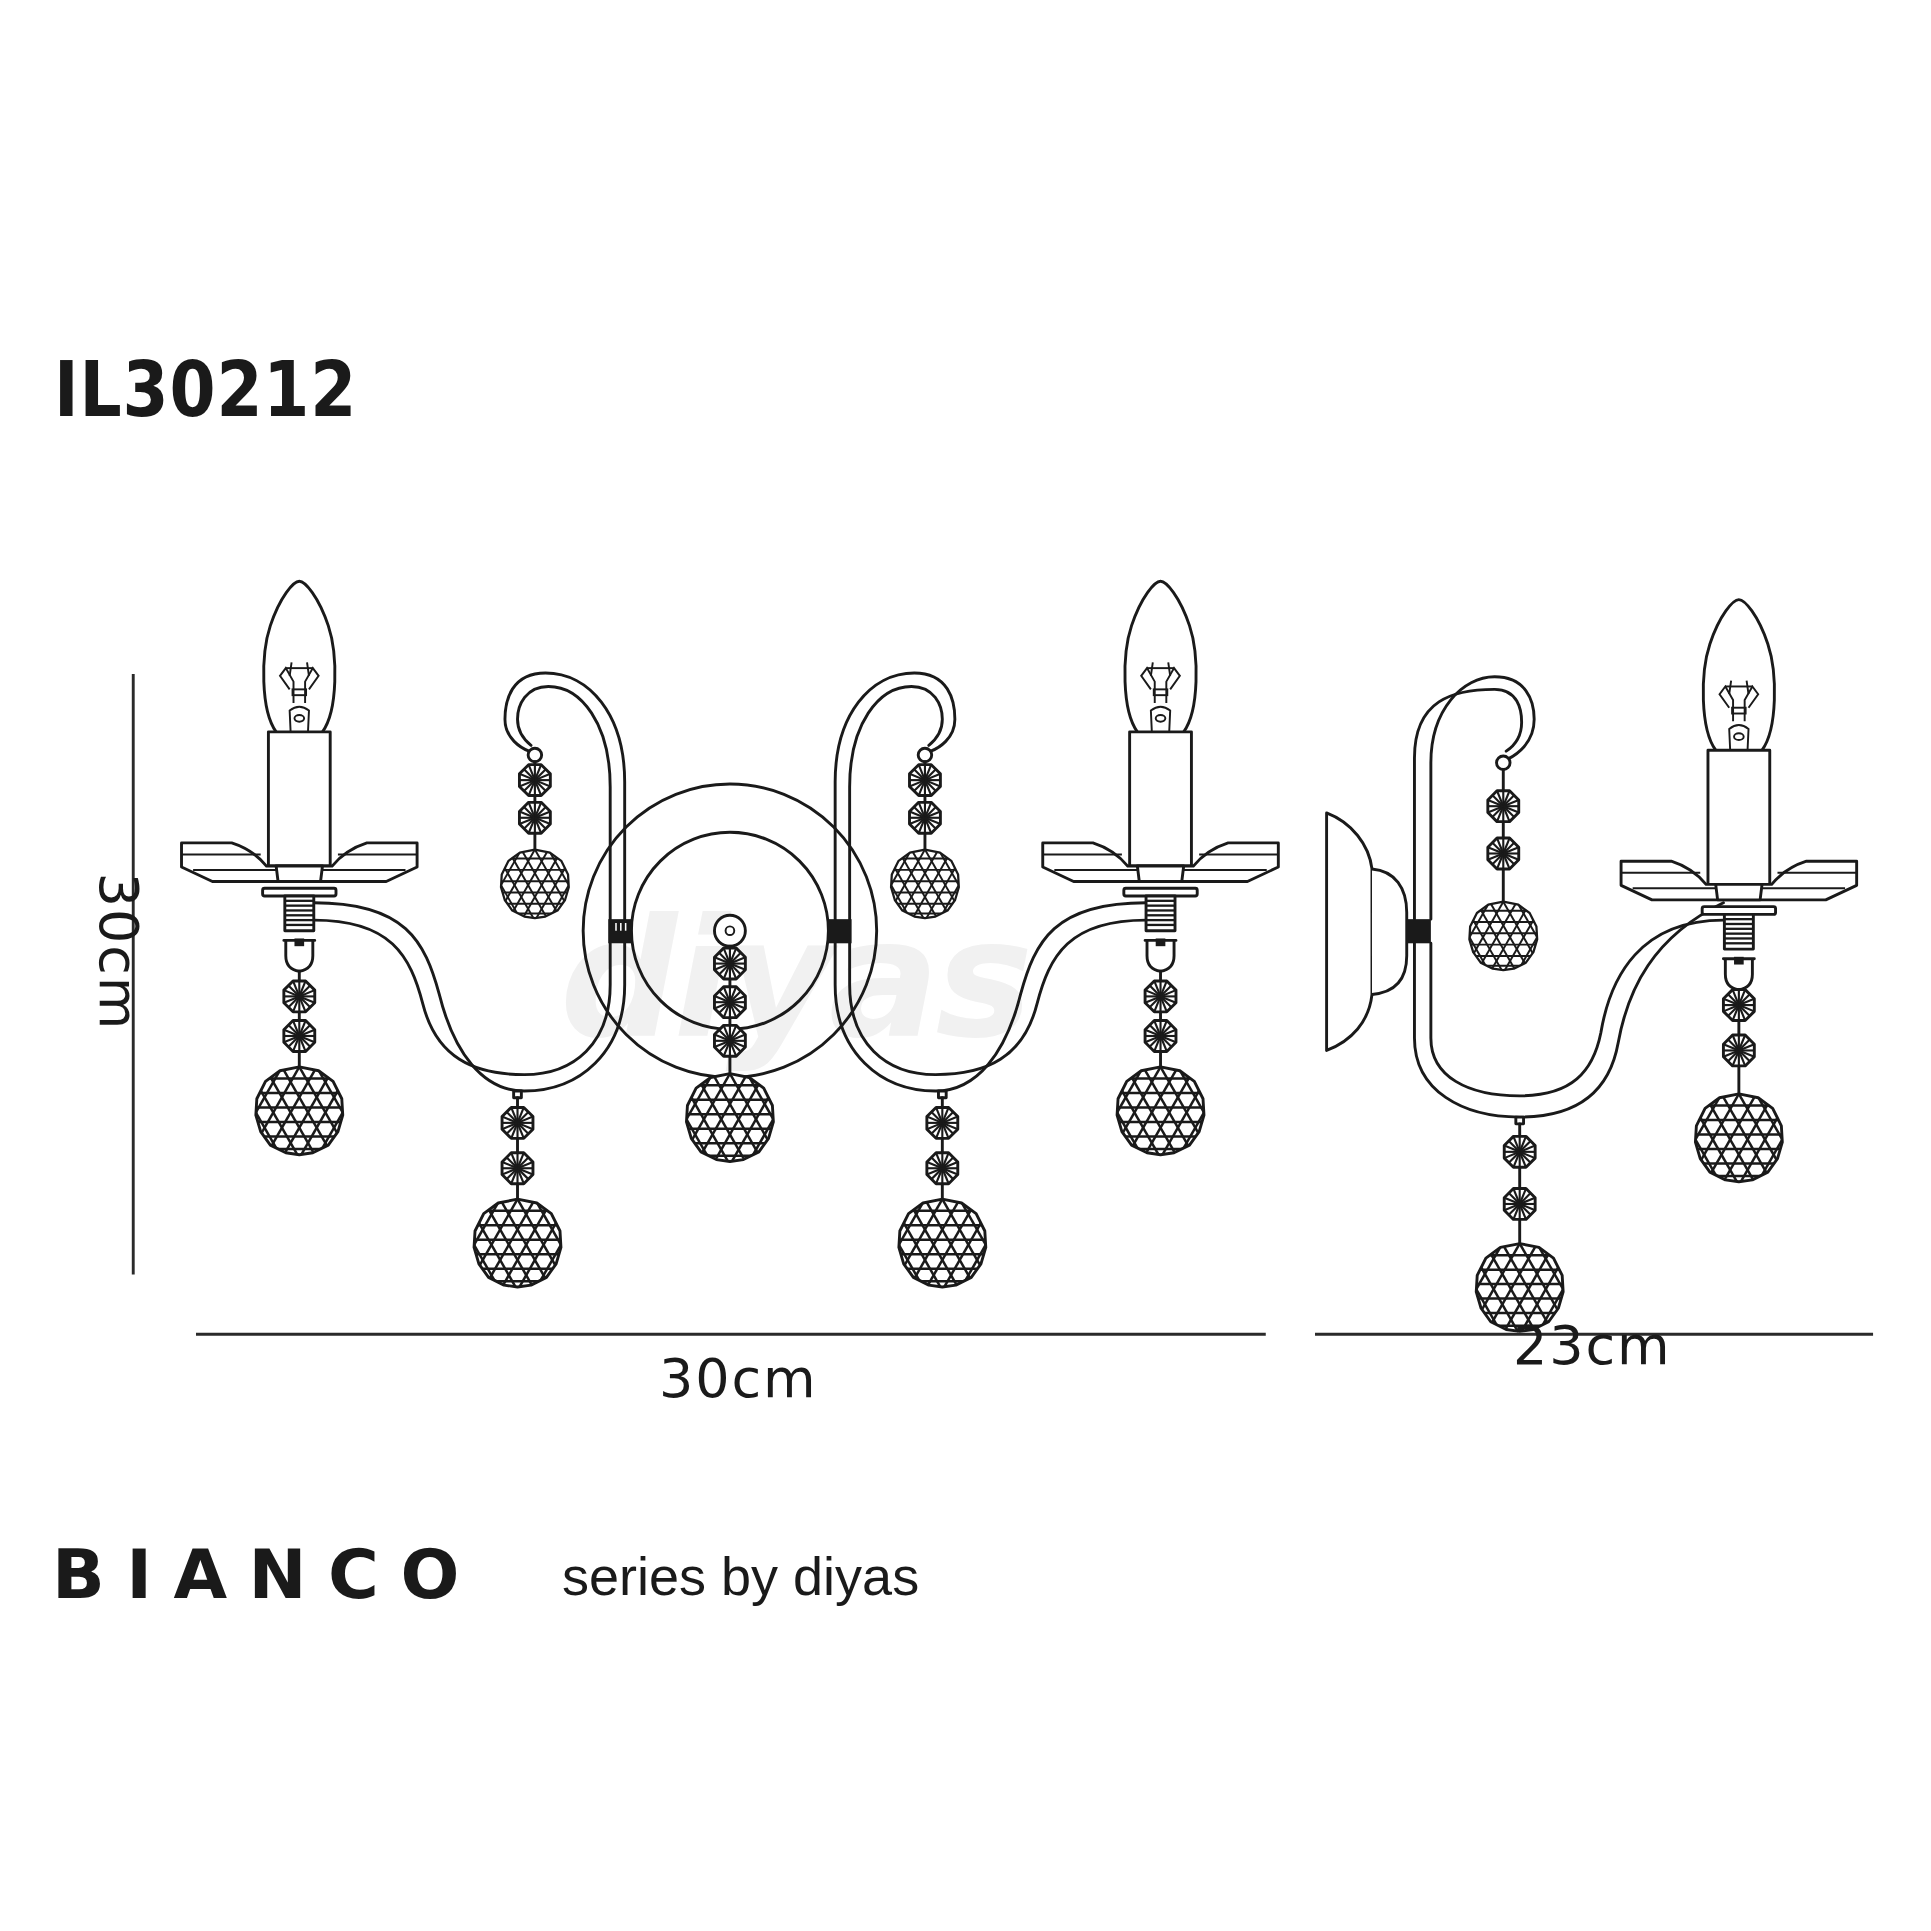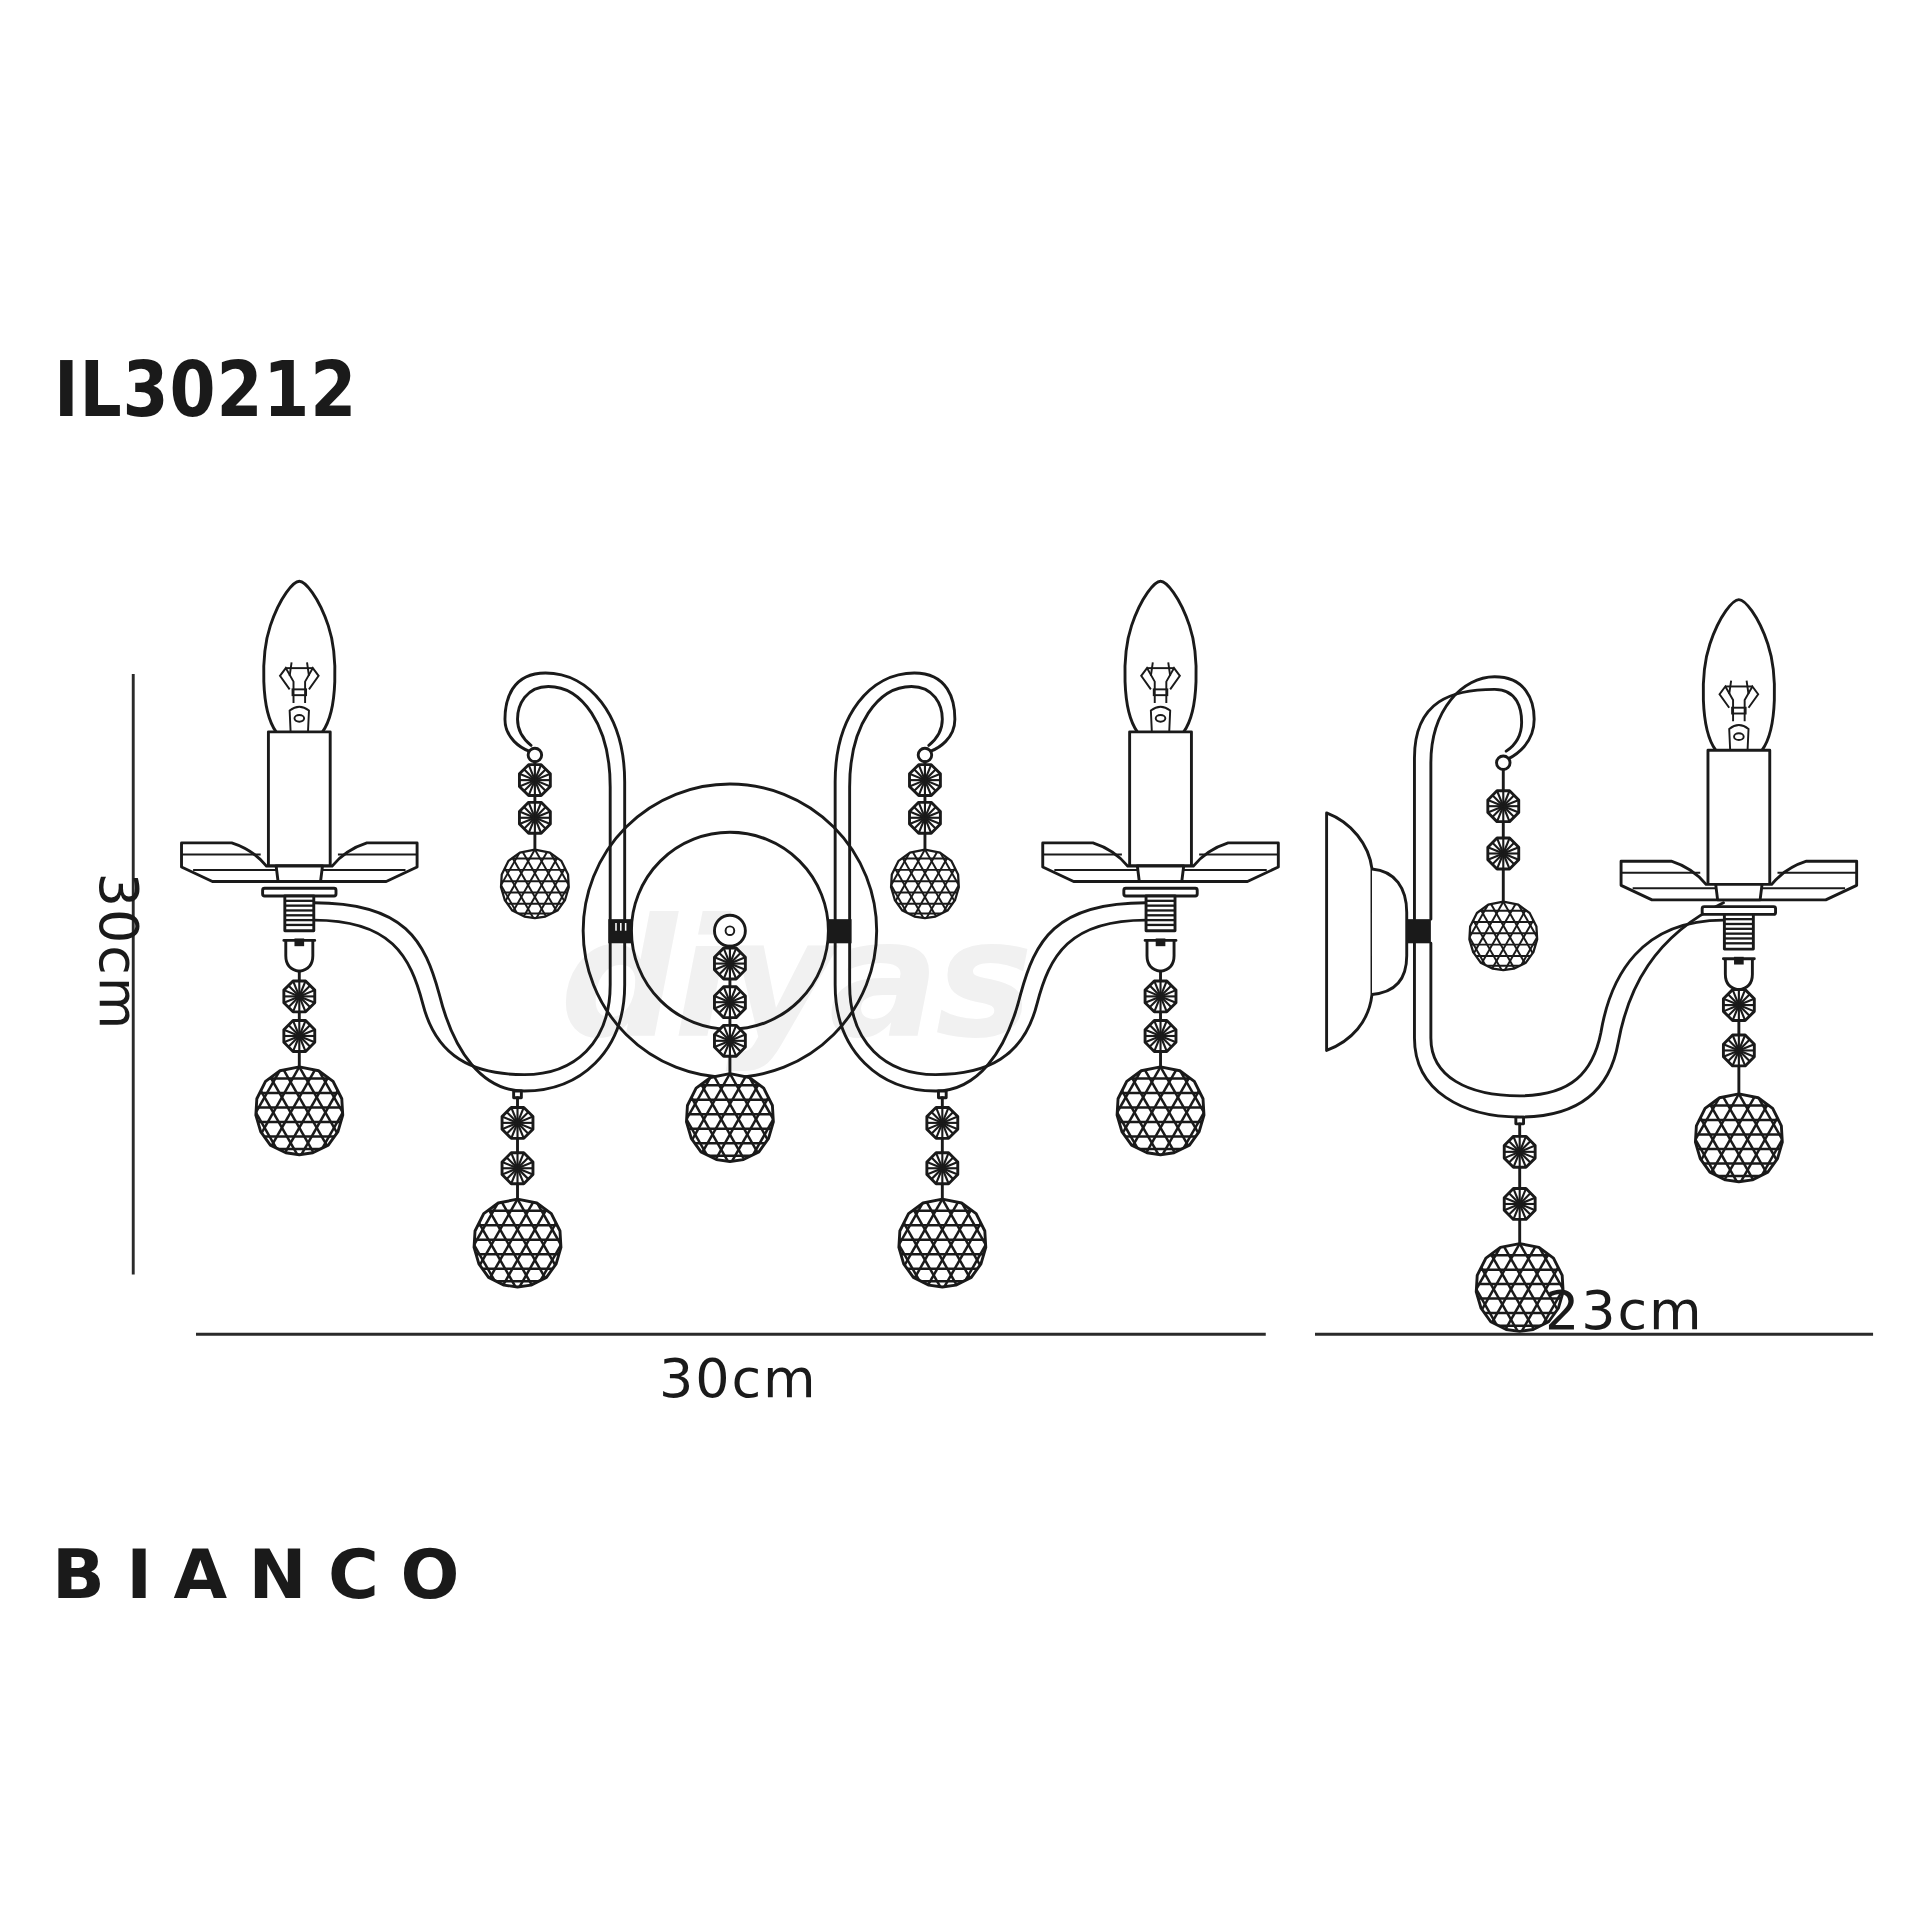--- a/index.html
+++ b/index.html
@@ -8,21 +8,21 @@
   svg.drawing { position:absolute; left:0; top:0; }
   .ln { fill:none; stroke:#1a1a1a; stroke-width:3; stroke-linejoin:round; stroke-linecap:round; }
   .lnw { fill:#ffffff; stroke:#1a1a1a; stroke-width:3; stroke-linejoin:round; }
   .thin { fill:none; stroke:#1a1a1a; stroke-width:2; }
   .solid { fill:#1a1a1a; stroke:none; }
   .dim { stroke:#2a2a2a; stroke-width:3; }
   .txt { position:absolute; color:#1a1a1a; white-space:nowrap; line-height:1; }
   .code { left:54px; top:351px; font-family:"DejaVu Sans", sans-serif; font-weight:bold; font-size:77px; letter-spacing:1px; transform:scaleX(0.86); transform-origin:left top; }
   .dimlabel { font-family:"DejaVu Sans", sans-serif; font-size:54px; font-weight:normal; letter-spacing:1.9px; }
   .dim-w { left:659px; top:1352px; }
-  .dim-d { left:1513px; top:1284px;margin-left:32px; }
+  .dim-d { left:1513px; top:1319px; }
   .dim-h { left:39px; top:925px; transform:rotate(90deg); transform-origin:center center; }
   .brand { left:52px; top:1541px; font-family:"DejaVu Sans", sans-serif; font-weight:bold; font-size:68px; letter-spacing:21px; transform:scaleX(1.02); transform-origin:left top; }
   .series { left:562px; top:1549px; font-family:"Liberation Sans", sans-serif; font-size:54px; }
   .watermark { position:absolute; left:560px; top:898px; font-family:"DejaVu Sans", sans-serif; font-weight:bold; font-size:164px; color:#f1f1f1; letter-spacing:-3.9px; line-height:1; z-index:0; }
   .wm-layer { position:absolute; left:0; top:0; width:1590px; height:1931px; z-index:0;font-style:italic; }
   .draw-layer { position:absolute; left:0; top:0; width:1931px; height:1931px; z-index:1; }
   .text-layer { position:absolute; left:0; top:0; width:1634px; height:1931px; z-index:2; }
 </style>
 </head>
 <body>
@@ -230,15 +230,16 @@
       <line class="dim" x1="1362" y1="1382" x2="1940" y2="1382"></line>
     </svg>
   </div>
 
   <div class="text-layer">
     <div class="txt code">IL30212</div>
     <div class="txt dimlabel dim-h">30cm</div>
     <div class="txt dimlabel dim-w">30cm</div>
     <div class="txt dimlabel dim-d">23cm</div>
     <div class="txt brand">BIANCO</div>
+    <div class="txt series">series by diyas</div>
   </div>
 </div>
 
 
 </body></html>

